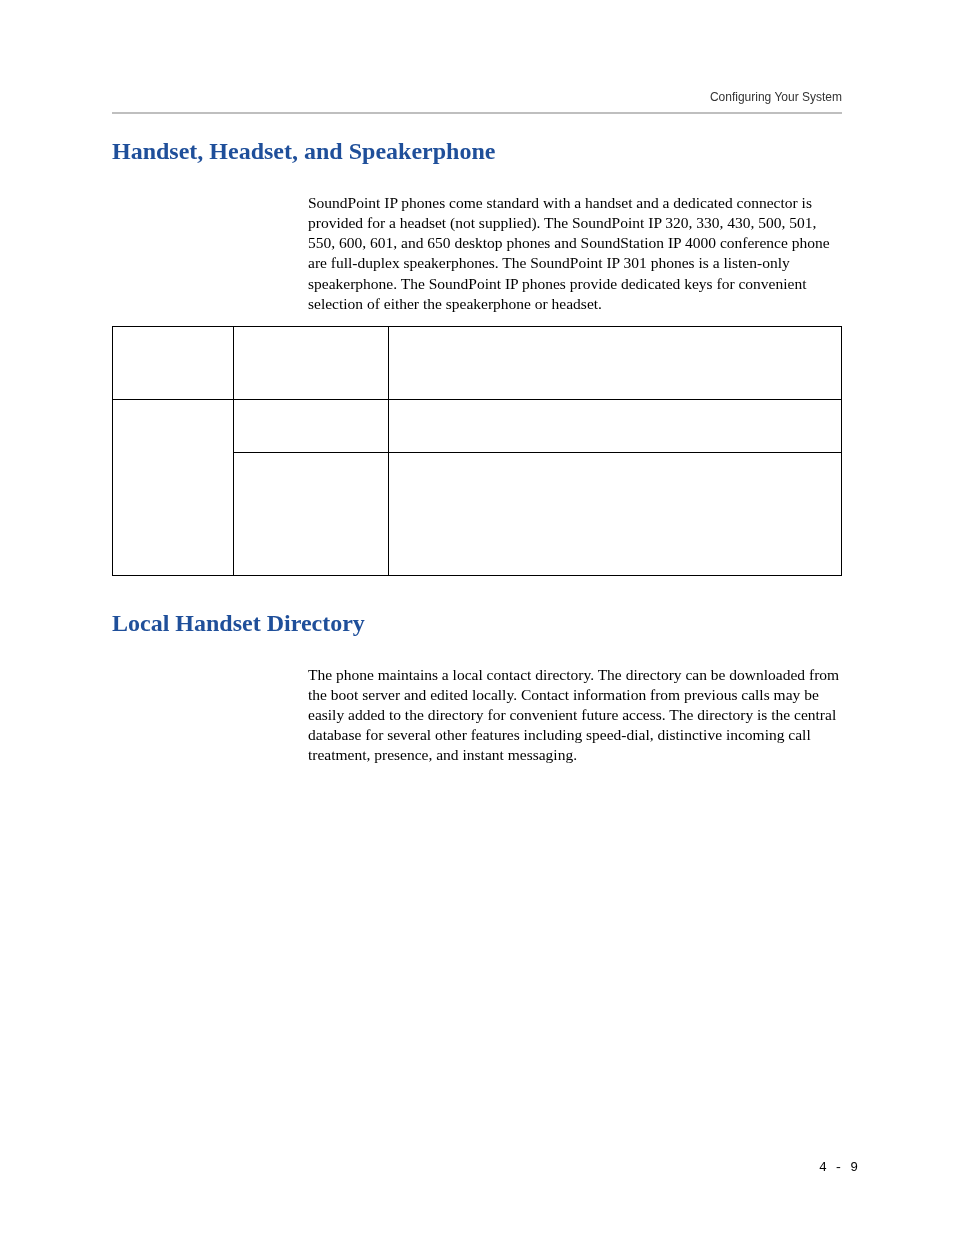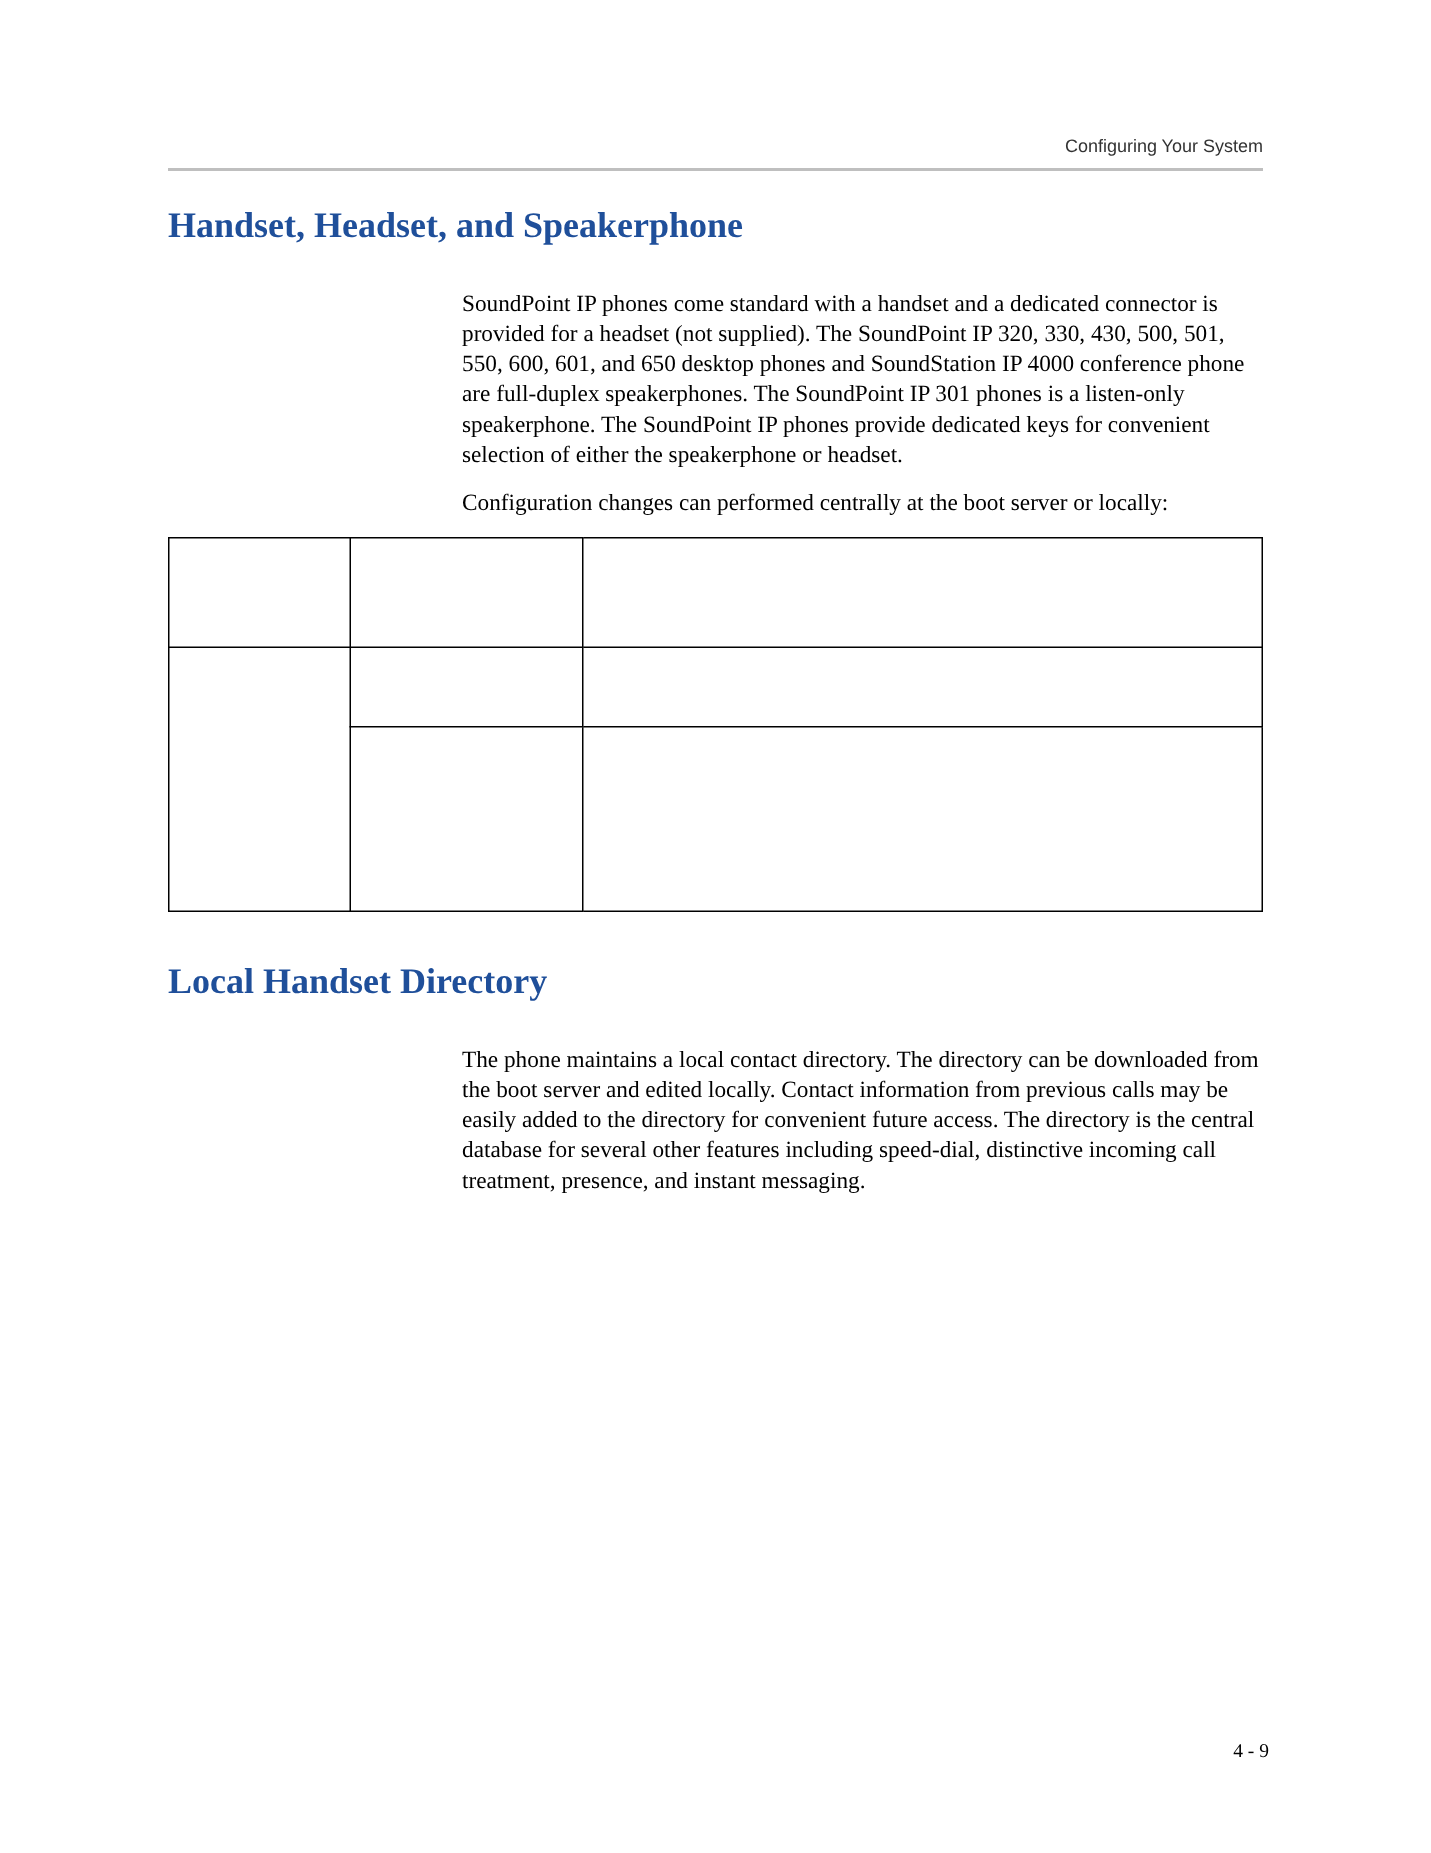--- a/index.html
+++ b/index.html
@@ -55,38 +55,37 @@
     vertical-align: top;
   }
   table.config tr.r1 td { height: 70px; }
   table.config tr.r2 td { height: 50px; }
   table.config tr.r3 td { height: 120px; }
   .col-a { width: 118px; }
   .col-b { width: 152px; }
   .footer-pn {
     position: absolute;
     bottom: 60px;
-    right: 108px;
+    right: 96px;
     font-size: 13px;
-    font-family: Liberation Serif, serif;
+    font-family: Liberation Mono, monospace;
   }
 </style>
 </head>
 <body>
 
 <div class="page">
 
   <div class="running-header">Configuring Your System</div>
   <hr class="header-rule">
 
   <h2 class="section-title">Handset, Headset, and Speakerphone</h2>
 
   <div class="body-col">
     <p>SoundPoint IP phones come standard with a handset and a dedicated connector is provided for a headset (not supplied). The SoundPoint IP 320, 330, 430, 500, 501, 550, 600, 601, and 650 desktop phones and SoundStation IP 4000 conference phone are full-duplex speakerphones. The SoundPoint IP 301 phones is a listen-only speakerphone. The SoundPoint IP phones provide dedicated keys for convenient selection of either the speakerphone or headset.</p>
-    <p>Configuration changes can performed centrally at the boot server or locally:</p>
   </div>
 
   <table class="config">
     <tbody>
         <tr class="r1">
       <td class="col-a"></td>
       <td class="col-b"></td>
       <td></td>
     </tr>
     <tr class="r2">

